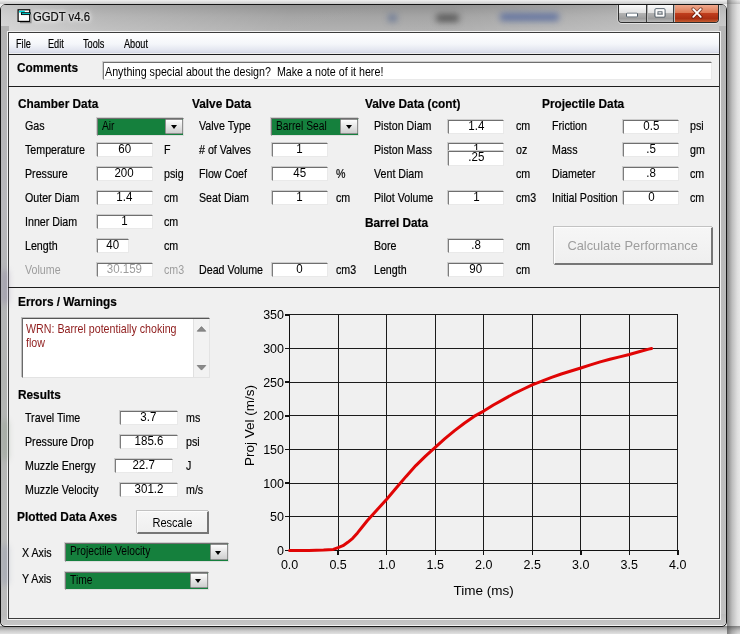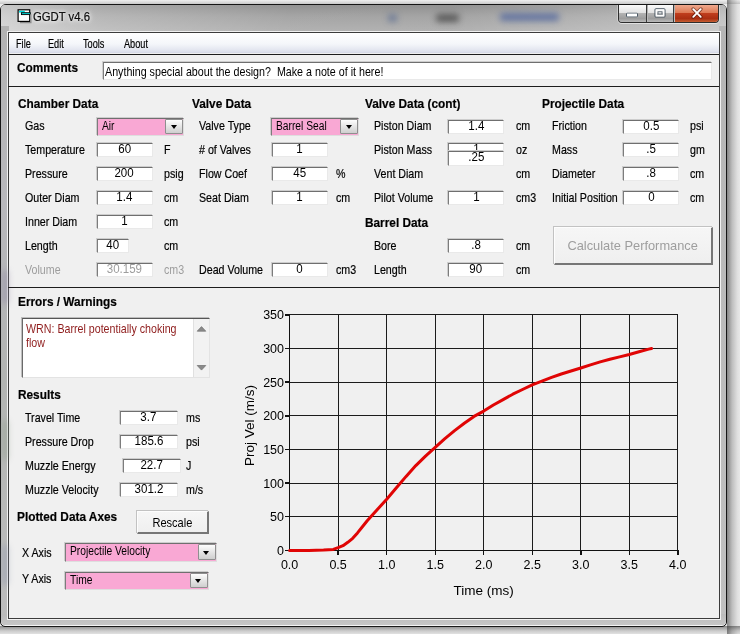--- a/index.html
+++ b/index.html
@@ -28,21 +28,21 @@
 #cbclose{left:56px;width:45.5px;background:linear-gradient(#efa98e,#dd7a55 45%,#bf3d1d 50%,#aa2f12 80%,#c65f33)}
 .cb svg{position:absolute;left:50%;top:50%;transform:translate(-50%,-50%)}
 
 .sep{left:8px;width:711px;height:1.2px;background:#1d1d1d}
 
 .lbl{font-size:13px;color:#000;white-space:nowrap;line-height:15px;transform:scaleX(.82);transform-origin:0 50%;-webkit-text-stroke:0.2px #000}
 .glbl{font-size:13px;color:#9d9d9d;white-space:nowrap;line-height:15px;transform:scaleX(.82);transform-origin:0 50%}
 .hdr{font-size:13px;font-weight:bold;color:#000;white-space:nowrap;line-height:15px;transform:scaleX(.91);transform-origin:0 50%;-webkit-text-stroke:0.2px #000}
 .tbox{background:#fff;border-top:1.6px solid #6f6f6f;border-left:1.6px solid #7c7c7c;border-right:1px solid #e9e9e9;border-bottom:1px solid #e9e9e9;box-shadow:-1px -1px 0 #cdcdcd;font-size:12px;text-align:center;color:#000;height:14.5px;line-height:11.8px}
 .tbox.gray{color:#9d9d9d}
-.combo{background:#f9a8d4;border-top:1.6px solid #6f6f6f;border-left:1.6px solid #7c7c7c;border-right:1px solid #dedede;border-bottom:1px solid #dedede;box-shadow:-1px -1px 0 #cdcdcd;height:18.5px;font-size:12.5px;color:#000;line-height:15.5px}
+.combo{background:#15803d;border-top:1.6px solid #6f6f6f;border-left:1.6px solid #7c7c7c;border-right:1px solid #dedede;border-bottom:1px solid #dedede;box-shadow:-1px -1px 0 #cdcdcd;height:18.5px;font-size:12.5px;color:#000;line-height:15.5px}
 .combo .txt{position:absolute;left:4px;top:0px;transform:scaleX(.82);transform-origin:0 50%;white-space:nowrap}
 .cbtn{position:absolute;right:0px;top:0px;width:18px;height:15.8px;background:linear-gradient(#fdfdfd,#e3e3e3 55%,#cfcfcf);border:1px solid #8f8f8f;border-radius:1px}
 .cbtn:after{content:"";position:absolute;left:4.5px;top:5.8px;border-left:3.8px solid transparent;border-right:3.8px solid transparent;border-top:4.4px solid #000}
 .btn{background:linear-gradient(#f6f6f6,#efefef);border-top:1px solid #fdfdfd;border-left:1px solid #fdfdfd;border-right:2px solid #767676;border-bottom:2px solid #767676;box-shadow:-1px -1px 0 #c2c2c2;text-align:center;color:#000}
 .unit{font-size:13px;color:#000;white-space:nowrap;transform:scaleX(.82);transform-origin:0 50%;-webkit-text-stroke:0.2px #000}
 .gunit{font-size:13px;color:#9d9d9d;white-space:nowrap;transform:scaleX(.82);transform-origin:0 50%}
 .v{display:inline-block;transform:scaleX(.96)}
 .vc{display:inline-block;transform:scaleX(.823);transform-origin:0 50%}
 .m{transform:scaleX(.86);transform-origin:0 50%}
 </style></head>
@@ -198,29 +198,29 @@
   </div>
 </div>
 <div class="abs hdr" style="left:18px;top:386.5px">Results</div>
 <div class="abs lbl" style="left:24.5px;top:409.5px">Travel Time</div>
 <div class="abs tbox" style="left:120px;top:410.8px;width:57.5px"><span class="v">3.7</span></div>
 <div class="abs unit" style="left:186px;top:409.5px">ms</div>
 <div class="abs lbl" style="left:24.5px;top:433.5px">Pressure Drop</div>
 <div class="abs tbox" style="left:120px;top:434.8px;width:57.5px"><span class="v">185.6</span></div>
 <div class="abs unit" style="left:186px;top:433.5px">psi</div>
 <div class="abs lbl" style="left:24.5px;top:457.5px">Muzzle Energy</div>
-<div class="abs tbox" style="left:123px;top:458.8px;width:57.5px"><span class="v">22.7</span></div>
+<div class="abs tbox" style="left:115px;top:458.8px;width:57.5px"><span class="v">22.7</span></div>
 <div class="abs unit" style="left:186px;top:457.5px">J</div>
 <div class="abs lbl" style="left:24.5px;top:481.5px">Muzzle Velocity</div>
 <div class="abs tbox" style="left:120px;top:482.8px;width:57.5px"><span class="v">301.2</span></div>
 <div class="abs unit" style="left:186px;top:481.5px">m/s</div>
 <div class="abs hdr" style="left:17px;top:508.5px">Plotted Data Axes</div>
 <div class="abs btn" style="left:137px;top:510.5px;width:72px;height:23.5px;font-size:13.5px;line-height:21px"><span style="display:inline-block;transform:scaleX(.82)">Rescale</span></div>
 <div class="abs lbl" style="left:22px;top:545px">X Axis</div>
-<div class="abs combo" style="left:64.5px;top:543px;width:152px">
+<div class="abs combo" style="left:64.5px;top:543px;width:164px">
     <span class="txt">Projectile Velocity</span>
     <span class="cbtn"></span>
   </div>
 <div class="abs lbl" style="left:22px;top:571px">Y Axis</div>
 <div class="abs combo" style="left:64.5px;top:571.5px;width:144px">
     <span class="txt">Time</span>
     <span class="cbtn"></span>
   </div>
 
 <svg class="abs" style="left:230px;top:300px" width="480" height="305" viewBox="0 0 480 305">

